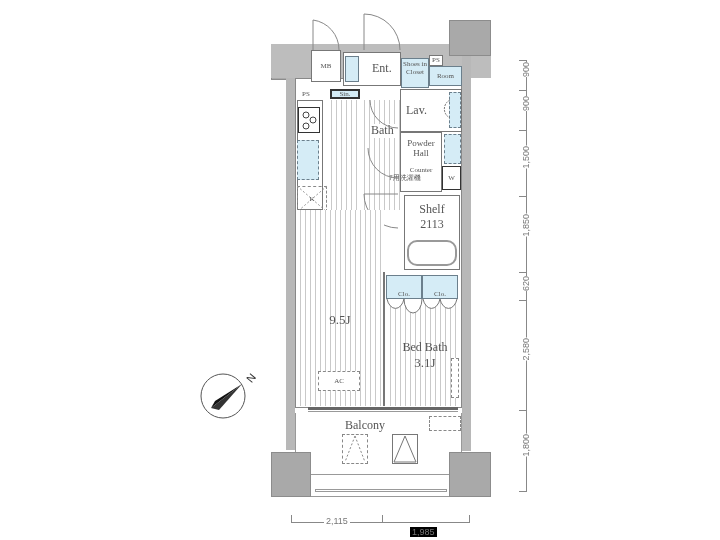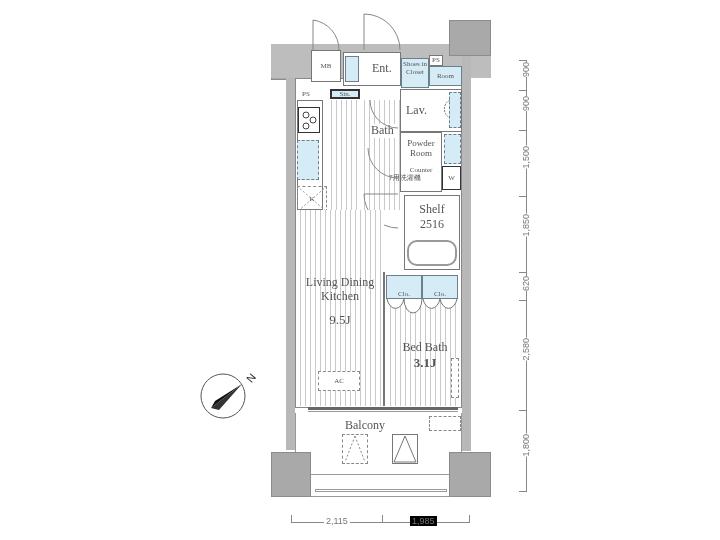--- a/index.html
+++ b/index.html
@@ -80,62 +80,61 @@
   <div class="label" style="left:370px;top:124px;background:#fff;padding:0 1px;">Bath</div>
 
   <div class="room box" style="left:400px;top:89px;width:62px;height:43px;"></div>
   <div class="label" style="left:406px;top:104px;">Lav.</div>
   <div class="room blue" style="left:449px;top:92px;width:12px;height:36px;border-style:dashed;"></div>
   <svg style="left:432px;top:98px;" width="18" height="22">
     <path d="M18 2 A10 10 0 0 0 18 20" fill="none" stroke="#777" stroke-dasharray="2,1"></path>
   </svg>
 
   <div class="room box" style="left:400px;top:132px;width:42px;height:60px;"></div>
-  <div class="label" style="left:400px;top:138px;width:42px;white-space:normal;font-size:9px;">Powder Room</div>
+  <div class="label" style="left:400px;top:138px;width:42px;white-space:normal;font-size:9px;">Powder Hall</div>
   <div class="label small" style="left:400px;top:166px;width:42px;">Counter</div>
   <div class="label small" style="left:384px;top:174px;width:42px;">ｱ用洗濯機</div>
   <div class="room blue" style="left:444px;top:134px;width:17px;height:30px;border-style:dashed;"></div>
   <div class="room box" style="left:442px;top:166px;width:19px;height:24px;border-color:#333;"></div>
   <div class="label small" style="left:442px;top:174px;width:19px;">W</div>
 
   <svg style="left:370px;top:100px;" width="30" height="30">
     <path d="M0 0 A28 28 0 0 0 28 28" fill="none" stroke="#888"></path>
   </svg>
   <svg style="left:368px;top:148px;" width="32" height="32">
     <path d="M0 0 A30 30 0 0 0 30 30" fill="none" stroke="#888"></path>
   </svg>
   <svg style="left:362px;top:192px;" width="38" height="40">
     <path d="M2 2 L36 2 M2 2 A34 34 0 0 0 36 36" fill="none" stroke="#888"></path>
   </svg>
 
   <div class="room box" style="left:404px;top:195px;width:56px;height:75px;"></div>
   <div class="label" style="left:404px;top:203px;width:56px;">Shelf</div>
-  <div class="label" style="left:404px;top:218px;width:56px;">2516</div>
+  <div class="label" style="left:404px;top:218px;width:56px;">2113</div>
   <div class="room" style="left:407px;top:240px;width:50px;height:26px;border:2px solid #999;border-radius:10px;background:#fff;"></div>
 
   <div class="room floor-stripes" style="left:296px;top:210px;width:88px;height:196px;"></div>
   <div class="room floor-stripes" style="left:327px;top:100px;width:33px;height:110px;"></div>
-  <div class="label" style="left:300px;top:276px;width:80px;white-space:normal;background:transparent;">Living Dining Kitchen</div>
   <div class="label label-lg" style="left:300px;top:313px;width:80px;">9.5J</div>
   <div class="room dash" style="left:318px;top:371px;width:42px;height:20px;background:#fff;"></div>
   <div class="label small" style="left:318px;top:377px;width:42px;">AC</div>
 
   <div class="line" style="left:383px;top:272px;width:2px;height:134px;"></div>
 
   <div class="room blue" style="left:386px;top:275px;width:36px;height:24px;"></div>
   <div class="room blue" style="left:422px;top:275px;width:36px;height:24px;"></div>
   <div class="label small" style="left:386px;top:290px;width:36px;">Clo.</div>
   <div class="label small" style="left:422px;top:290px;width:36px;">Clo.</div>
 
   <div class="room floor-stripes" style="left:386px;top:299px;width:74px;height:107px;"></div>
   <svg style="left:386px;top:299px;" width="72" height="20">
     <path d="M1 0 A9 14 0 0 0 18 0 M18 0 A9 14 0 0 0 36 0 M37 0 A9 14 0 0 0 54 0 M54 0 A9 14 0 0 0 71 0" fill="#fff" stroke="#777"></path>
   </svg>
   <div class="label" style="left:392px;top:341px;width:66px;">Bed Bath</div>
-  <div class="label label-lg" style="left:392px;top:356px;width:66px;font-weight:bold;">3.1J</div>
+  <div class="label label-lg" style="left:392px;top:356px;width:66px;">3.1J</div>
   <div class="room dash" style="left:451px;top:358px;width:8px;height:40px;background:#fff;"></div>
 
   <div class="line" style="left:308px;top:407px;width:150px;height:3px;background:#666;"></div>
   <div class="line" style="left:308px;top:411px;width:150px;height:1px;background:#999;"></div>
 
   <div class="room" style="left:295px;top:413px;width:167px;height:39px;background:#fff;border-left:1px solid #999;border-right:1px solid #999;"></div>
   <div class="room" style="left:311px;top:452px;width:138px;height:45px;background:#fff;border-bottom:1px solid #999;"></div>
   <div class="label" style="left:345px;top:419px;">Balcony</div>
   <div class="room dash" style="left:429px;top:416px;width:32px;height:15px;"></div>
   <div class="room dash" style="left:342px;top:434px;width:26px;height:30px;"></div>
@@ -178,14 +177,14 @@
   <div class="dim dim-v" style="left:6px;top:290px;background:#fff;">2,580</div>
   <div class="dim dim-v" style="left:6px;top:386px;background:#fff;">1,800</div>
 </div>
 
 <div class="abs" style="left:290px;top:512px;width:180px;height:20px;">
   <div class="line" style="left:1px;top:10px;width:178px;height:1px;background:#888;"></div>
   <div class="line" style="left:1px;top:3px;width:1px;height:8px;background:#888;"></div>
   <div class="line" style="left:92px;top:3px;width:1px;height:8px;background:#888;"></div>
   <div class="line" style="left:179px;top:3px;width:1px;height:8px;background:#888;"></div>
   <div class="dim" style="left:34px;top:4px;background:#fff;padding:0 2px;">2,115</div>
-  <div class="dim" style="left:120px;top:4px;background:#000000;padding:0 2px;">1,985</div>
+  <div class="dim" style="left:120px;top:15px;background:#000000;padding:0 2px;">1,985</div>
 </div>
 
 </body></html>

